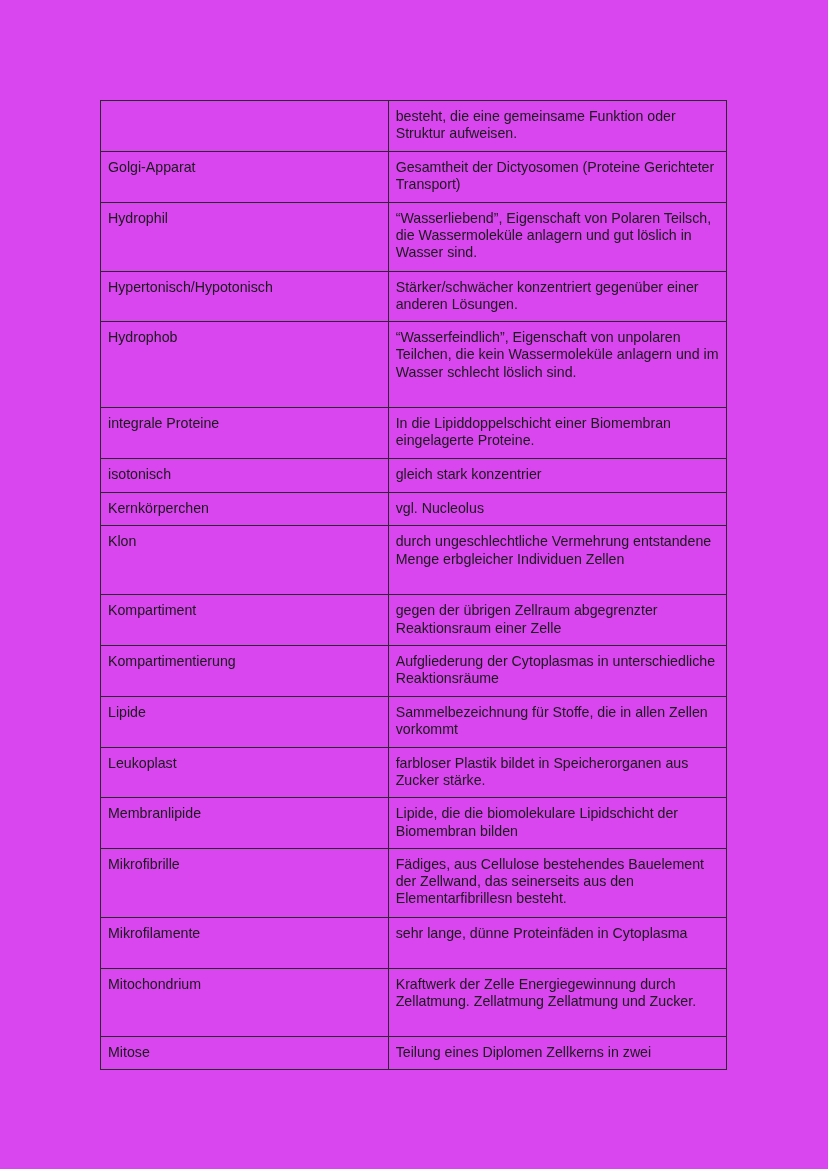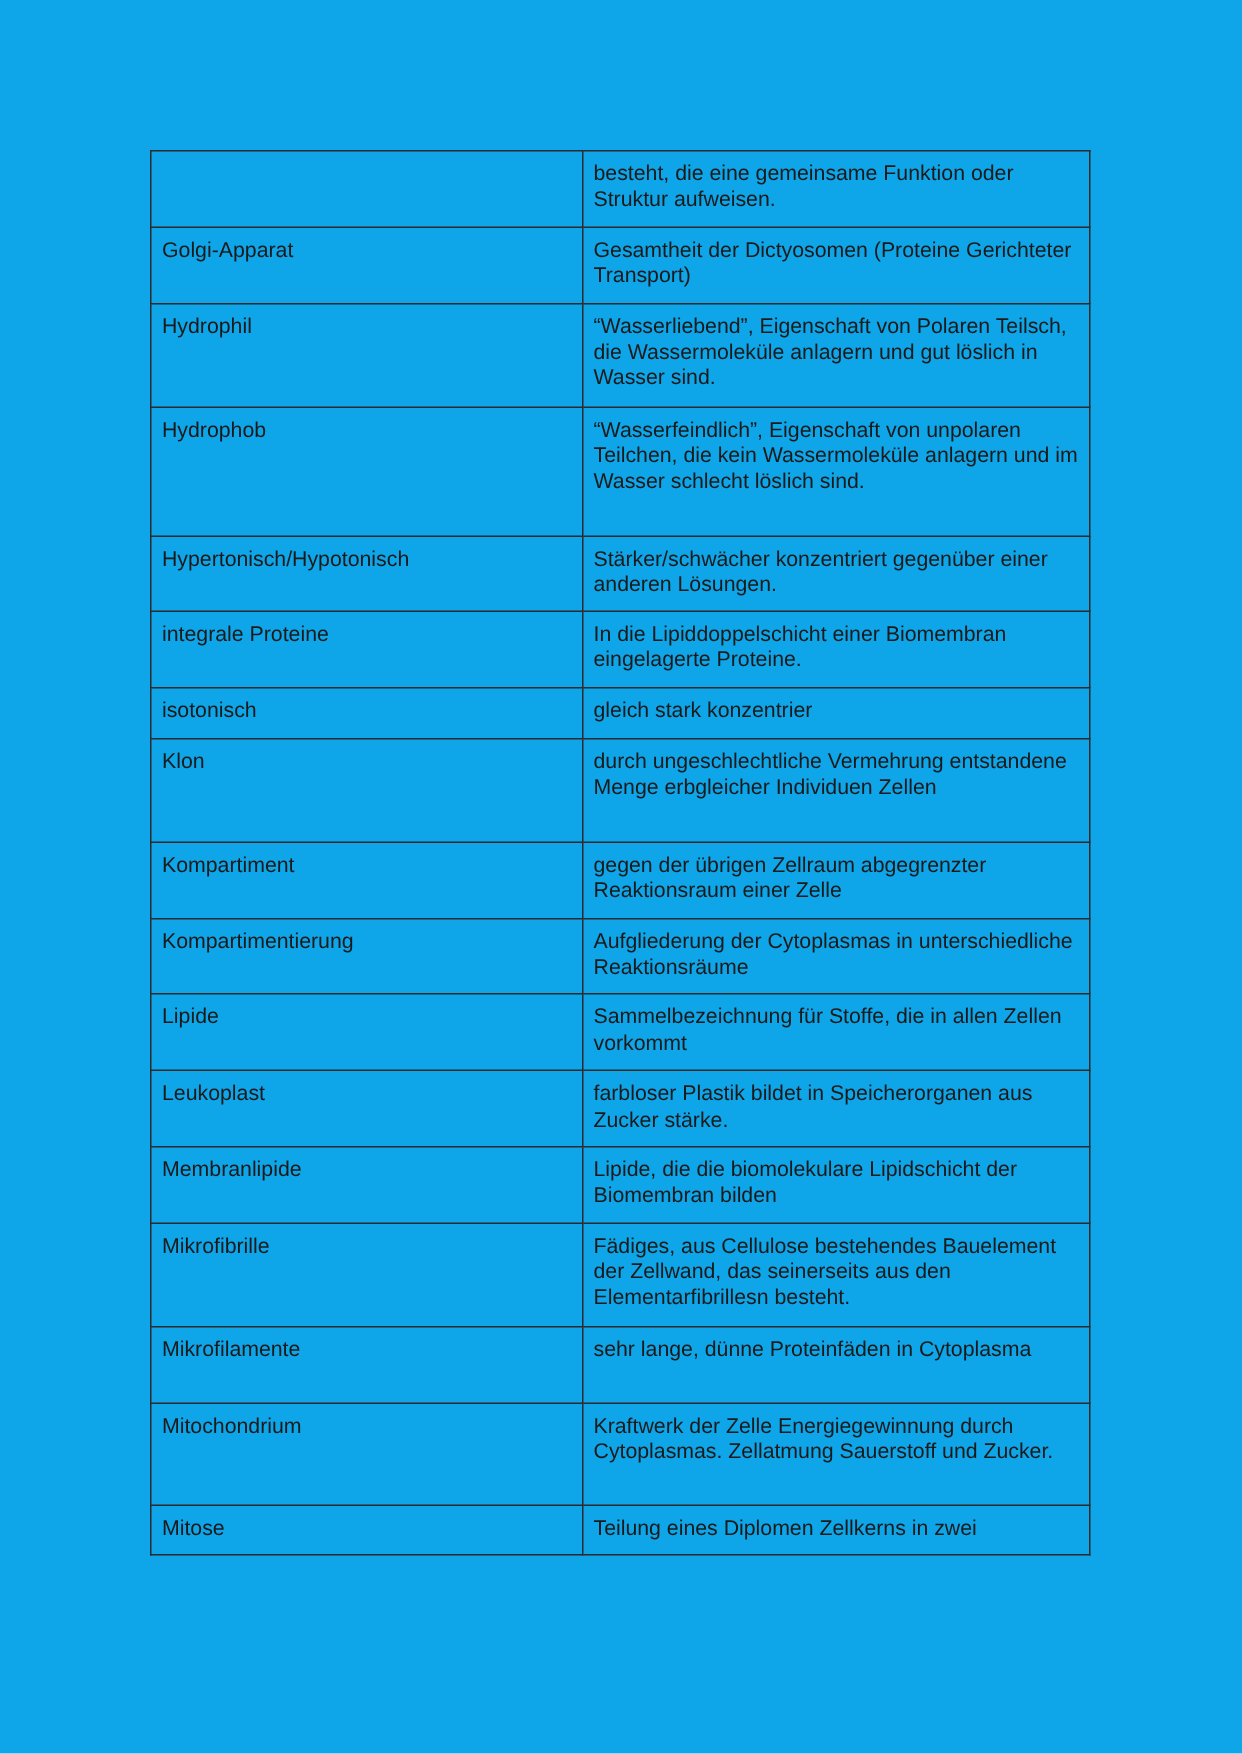--- a/index.html
+++ b/index.html
@@ -13,21 +13,21 @@
       position: relative;
       overflow: hidden;
       font-family: "Liberation Sans", sans-serif;
       color: #1a1a1a;
     }
     .page {
       position: absolute;
       left: 0; top: 0;
       width: 828px;
       height: 1169px;
-      background: #0ea5e9;
+      background: #d946ef;
     }
     table.glossary {
       position: absolute;
       left: 100px;
       top: 100px;
       width: 627px;
       border-collapse: collapse;
       table-layout: fixed;
     }
     table.glossary td {
@@ -56,35 +56,39 @@
         <td class="def">besteht, die eine gemeinsame Funktion oder Struktur aufweisen.</td>
       </tr>
       <tr style="height:50px">
         <td class="term">Golgi-Apparat</td>
         <td class="def">Gesamtheit der Dictyosomen (Proteine Gerichteter Transport)</td>
       </tr>
       <tr style="height:69px">
         <td class="term">Hydrophil</td>
         <td class="def">“Wasserliebend”, Eigenschaft von Polaren Teilsch, die Wassermoleküle anlagern und gut löslich in Wasser sind.</td>
       </tr>
+      <tr style="height:50px">
+        <td class="term">Hypertonisch/Hypotonisch</td>
+        <td class="def">Stärker/schwächer konzentriert gegenüber einer anderen Lösungen.</td>
+      </tr>
       <tr style="height:86px">
         <td class="term">Hydrophob</td>
         <td class="def">“Wasserfeindlich”, Eigenschaft von unpolaren Teilchen, die kein Wassermoleküle anlagern und im Wasser schlecht löslich sind.</td>
-      </tr>
-      <tr style="height:50px">
-        <td class="term">Hypertonisch/Hypotonisch</td>
-        <td class="def">Stärker/schwächer konzentriert gegenüber einer anderen Lösungen.</td>
       </tr>
       <tr style="height:51px">
         <td class="term">integrale Proteine</td>
         <td class="def">In die Lipiddoppelschicht einer Biomembran eingelagerte Proteine.</td>
       </tr>
       <tr style="height:34px">
         <td class="term">isotonisch</td>
         <td class="def">gleich stark konzentrier</td>
+      </tr>
+      <tr style="height:33px">
+        <td class="term">Kernkörperchen</td>
+        <td class="def">vgl. Nucleolus</td>
       </tr>
       <tr style="height:69px">
         <td class="term">Klon</td>
         <td class="def">durch ungeschlechtliche Vermehrung entstandene Menge erbgleicher Individuen Zellen</td>
       </tr>
       <tr style="height:50px">
         <td class="term">Kompartiment</td>
         <td class="def">gegen der übrigen Zellraum abgegrenzter Reaktionsraum einer Zelle</td>
       </tr>
       <tr style="height:50px">
@@ -106,21 +110,21 @@
       <tr style="height:69px">
         <td class="term">Mikrofibrille</td>
         <td class="def">Fädiges, aus Cellulose bestehendes Bauelement der Zellwand, das seinerseits aus den Elementarfibrillesn besteht.</td>
       </tr>
       <tr style="height:51px">
         <td class="term">Mikrofilamente</td>
         <td class="def">sehr lange, dünne Proteinfäden in Cytoplasma</td>
       </tr>
       <tr style="height:68px">
         <td class="term">Mitochondrium</td>
-        <td class="def">Kraftwerk der Zelle Energiegewinnung durch Cytoplasmas. Zellatmung Sauerstoff und Zucker.</td>
+        <td class="def">Kraftwerk der Zelle Energiegewinnung durch Zellatmung. Zellatmung Zellatmung und Zucker.</td>
       </tr>
       <tr style="height:33px">
         <td class="term">Mitose</td>
         <td class="def">Teilung eines Diplomen Zellkerns in zwei</td>
       </tr>
     </tbody>
   </table>
 </div>
 
 </body></html>

